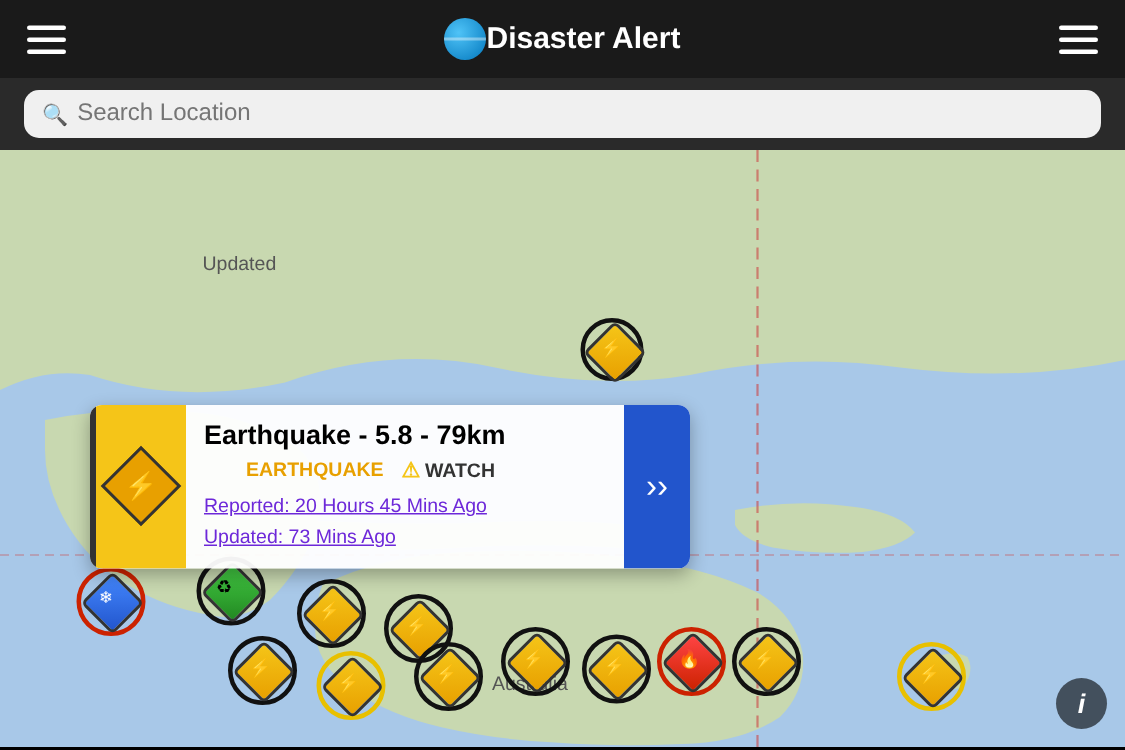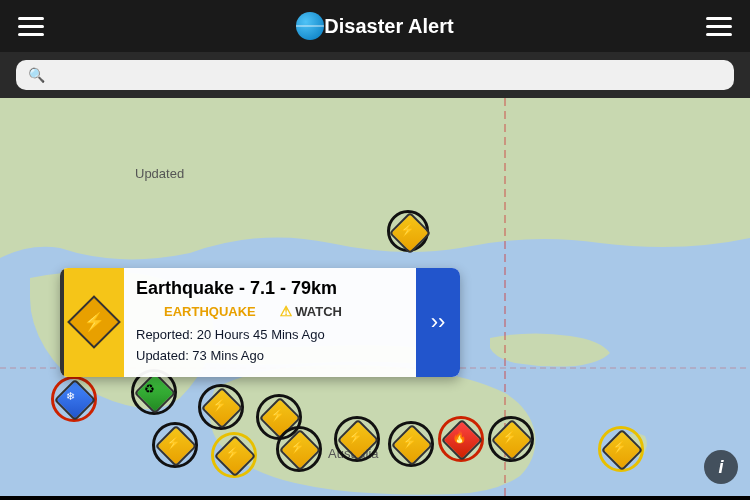--- a/index.html
+++ b/index.html
@@ -202,22 +202,22 @@
 
     .popup-title {
       font-size: 18px;
       font-weight: 700;
       color: #000;
       margin-bottom: 4px;
     }
 
     .popup-tags {
       display: flex;
-      gap: 24px;
-      align-items: center;
+      gap: 12px;
+      align-items: flex-start;
       margin-bottom: 6px;
       padding-left: 28px;
     }
 
     .tag-earthquake {
       color: #e8a000;
       font-weight: 700;
       font-size: 13px;
     }
 
@@ -230,22 +230,23 @@
       color: #333;
     }
 
     .tag-watch-icon {
       color: #f5c518;
       font-size: 14px;
     }
 
     .popup-info {
       font-size: 13px;
-      color: #0f172a;
+      color: #6d28d9;
       line-height: 1.6;
+      text-decoration: underline;
     }
 
     .popup-arrow {
       width: 44px;
       background: #2255cc;
       display: flex;
       align-items: center;
       justify-content: center;
       flex-shrink: 0;
       cursor: pointer;
@@ -310,20 +311,21 @@
   <div class="menu-dots">
     <span></span>
     <span></span>
     <span></span>
   </div>
 </div>
 
 <div id="search-bar">
   <div class="search-input-wrap">
     <span class="search-icon-svg">🔍</span>
+    <input class="search-input" type="text" placeholder="Search Location" style="">
   </div>
 </div>
 
 <div id="map-container">
 
   <svg id="map-svg" viewBox="0 0 750 398" xmlns="http://www.w3.org/2000/svg">
 
     <rect width="750" height="398" fill="#a8c8e8"></rect>
 
     <path d="M0,0 L750,0 L750,140 Q680,155 600,145 Q530,135 460,150 Q400,160 330,145 Q260,130 190,155 Q120,170 60,150 Q30,145 0,160 Z" fill="#c8d8b0"></path>
@@ -452,21 +454,21 @@
   </div>
 
   <div id="popup-card">
     <div class="popup-left-line"></div>
     <div class="popup-icon-side">
       <div class="popup-eq-icon">
         <span class="popup-eq-icon-inner">⚡</span>
       </div>
     </div>
     <div class="popup-content">
-      <div class="popup-title">Earthquake - 7.1 - 79km</div>
+      <div class="popup-title">Earthquake - 5.8 - 79km</div>
       <div class="popup-tags">
         <span class="tag-earthquake">EARTHQUAKE</span>
         <span class="tag-watch">
           <span class="tag-watch-icon">⚠</span>
           <span>WATCH</span>
         </span>
       </div>
       <div class="popup-info">
         <div>Reported: 20 Hours 45 Mins Ago</div>
         <div>Updated:  73 Mins Ago</div>

